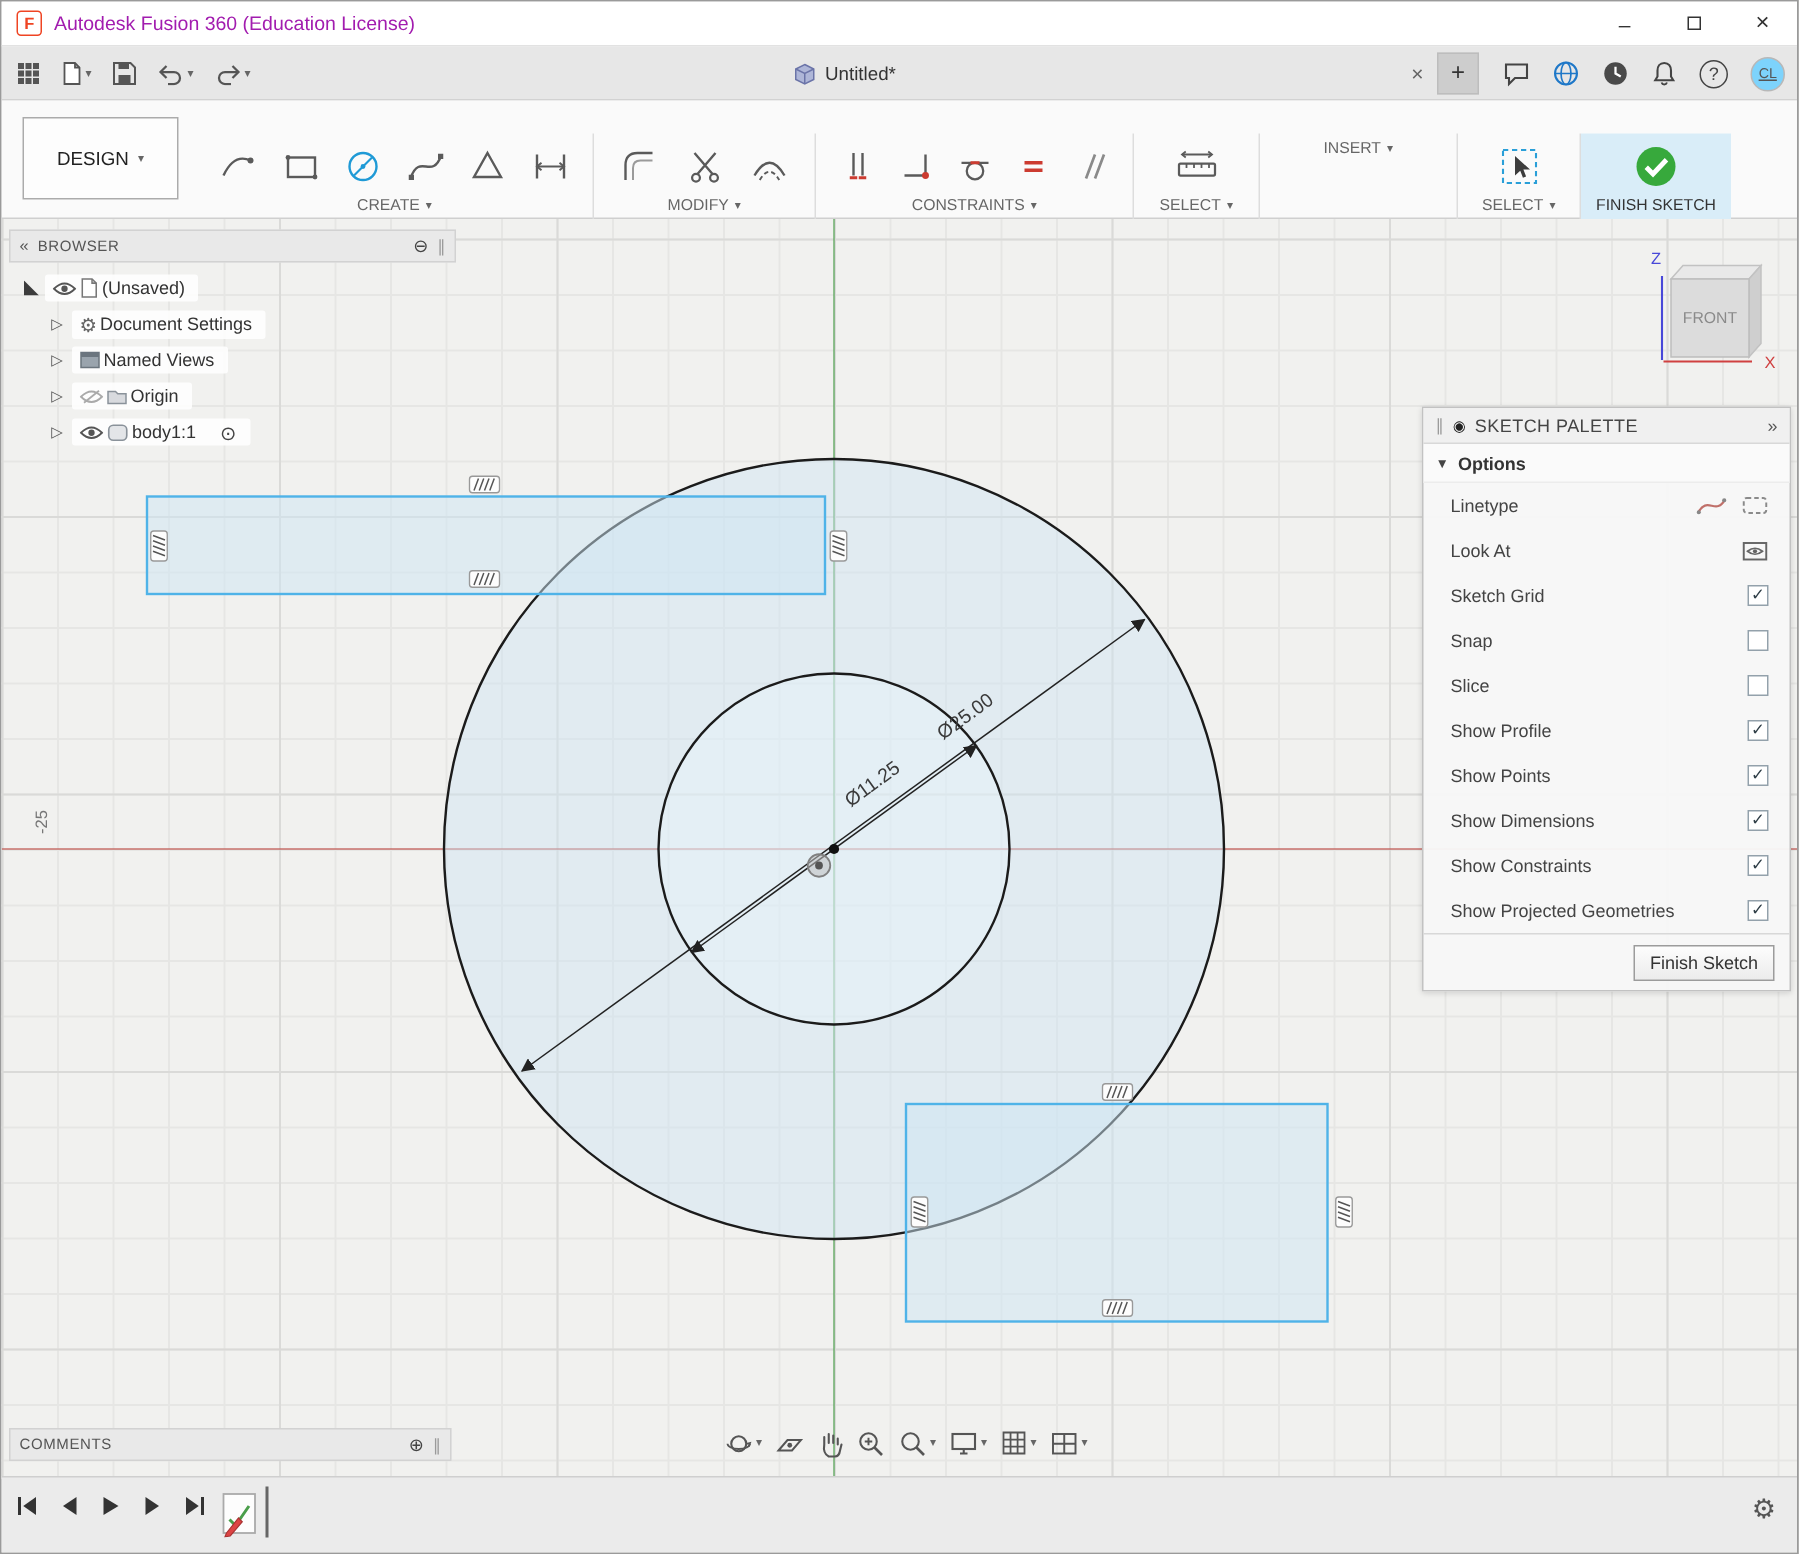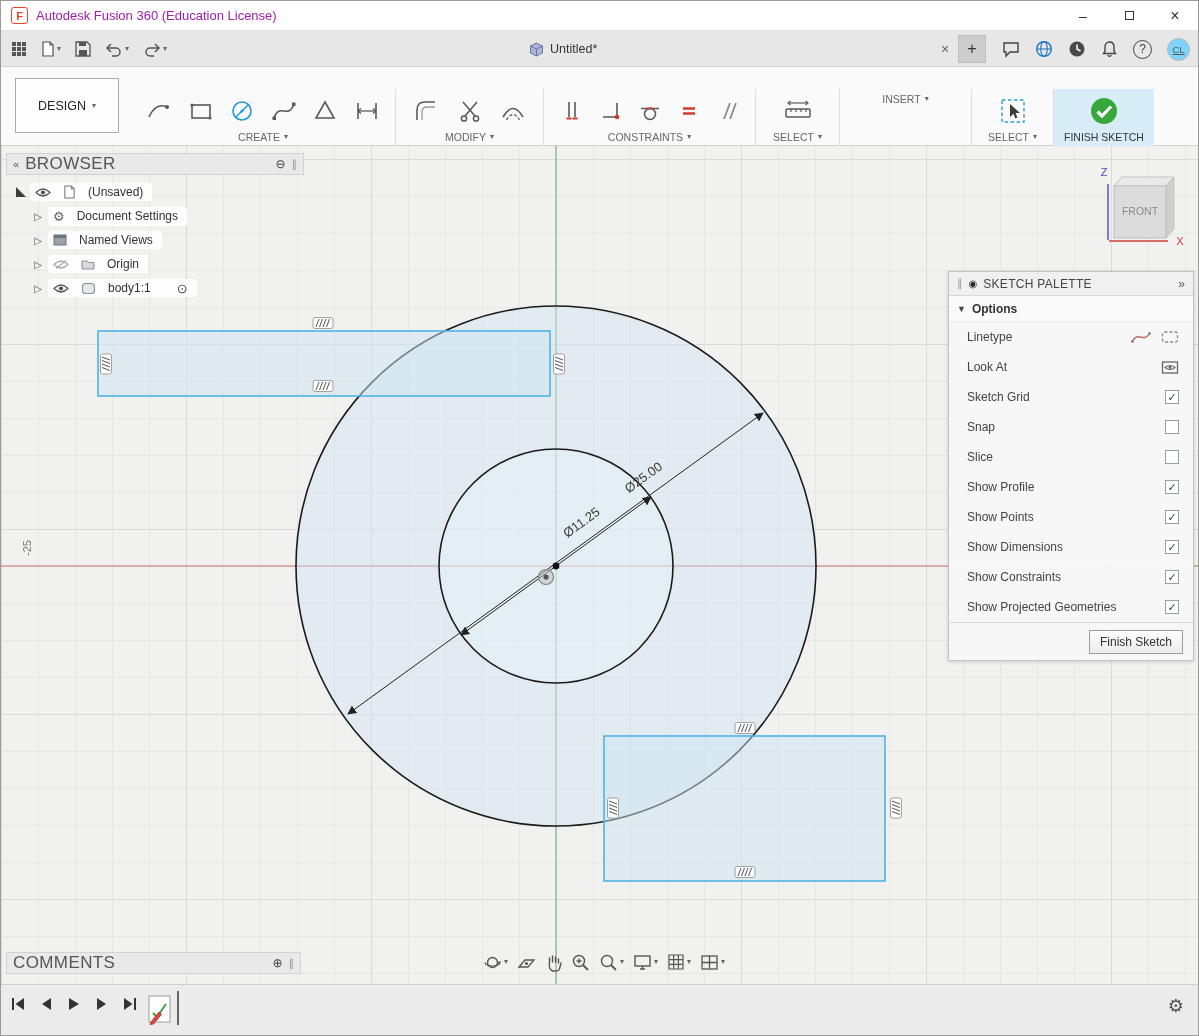--- a/index.html
+++ b/index.html
@@ -47,26 +47,26 @@
       linear-gradient(to bottom,#dadad8 1px,transparent 1px),
       linear-gradient(to right,#e6e6e4 1px,transparent 1px),
       linear-gradient(to bottom,#e6e6e4 1px,transparent 1px);
     background-size:185px 185px,185px 185px,37px 37px,37px 37px;
     background-position:0 13px;}
   .canvas-svg{position:absolute;top:0;left:0;}
 
   
   .browser{position:absolute;left:5px;top:7px;width:298px;}
   .panel-header{height:22px;background:#e9e9e9;border:1px solid #d2d2d2;display:flex;align-items:center;padding:0 6px;gap:6px;}
-  .panel-header .ph-title{flex:1;font-size:17px;color:#555;letter-spacing:.4px;}
+  .panel-header .ph-title{flex:1;font-size:10px;color:#555;letter-spacing:.4px;}
   .grip{color:#9a9a9a;font-size:11px;}
   .tree{padding-top:5px;display:flex;flex-direction:column;gap:0;}
   .trow{display:flex;align-items:center;height:24px;gap:4px;}
   .expander{color:#555;font-size:10px;width:12px;text-align:center;}
-  .pill{display:flex;align-items:center;gap:12px;background:rgba(255,255,255,.85);padding:2px 9px 2px 5px;border-radius:2px;font-size:12px;color:#333;}
+  .pill{display:flex;align-items:center;gap:2px;background:rgba(255,255,255,.85);padding:2px 9px 2px 5px;border-radius:2px;font-size:12px;color:#333;}
 
   
   .viewcube{position:absolute;left:1095px;top:18px;width:100px;height:92px;}
 
   
   .palette{position:absolute;left:947px;top:125px;width:246px;background:rgba(247,247,247,.97);border:1px solid #c2c2c2;box-shadow:0 1px 4px rgba(0,0,0,.15);}
   .pal-header{height:24px;background:#f0f0f0;border-bottom:1px solid #d8d8d8;display:flex;align-items:center;padding:0 8px;gap:6px;}
   .pal-title{flex:1;font-size:12px;color:#444;letter-spacing:.3px;}
   .pal-bullet{font-size:10px;color:#222;}
   .pal-section{height:26px;display:flex;align-items:center;gap:6px;padding-left:8px;font-size:12px;font-weight:bold;color:#333;background:#fafafa;border-bottom:1px solid #ececec;}

